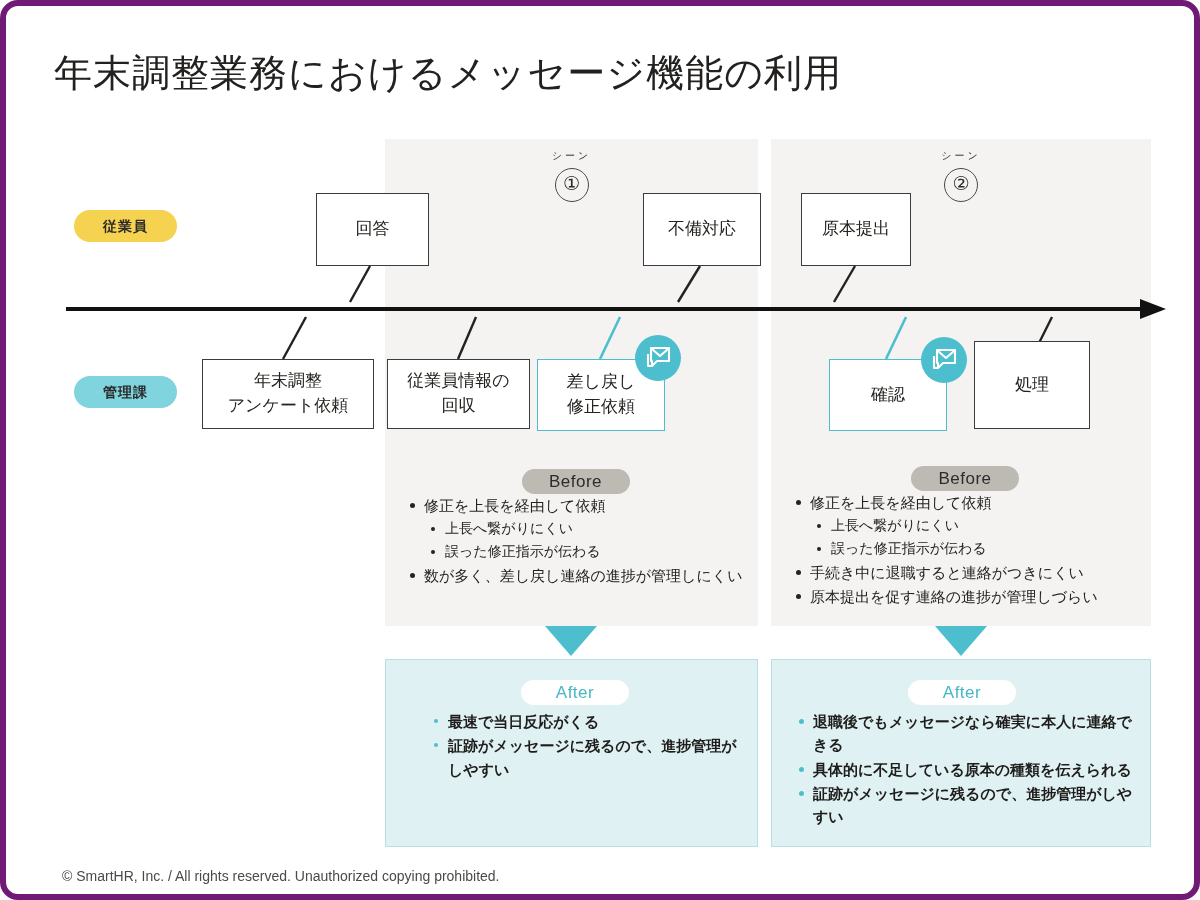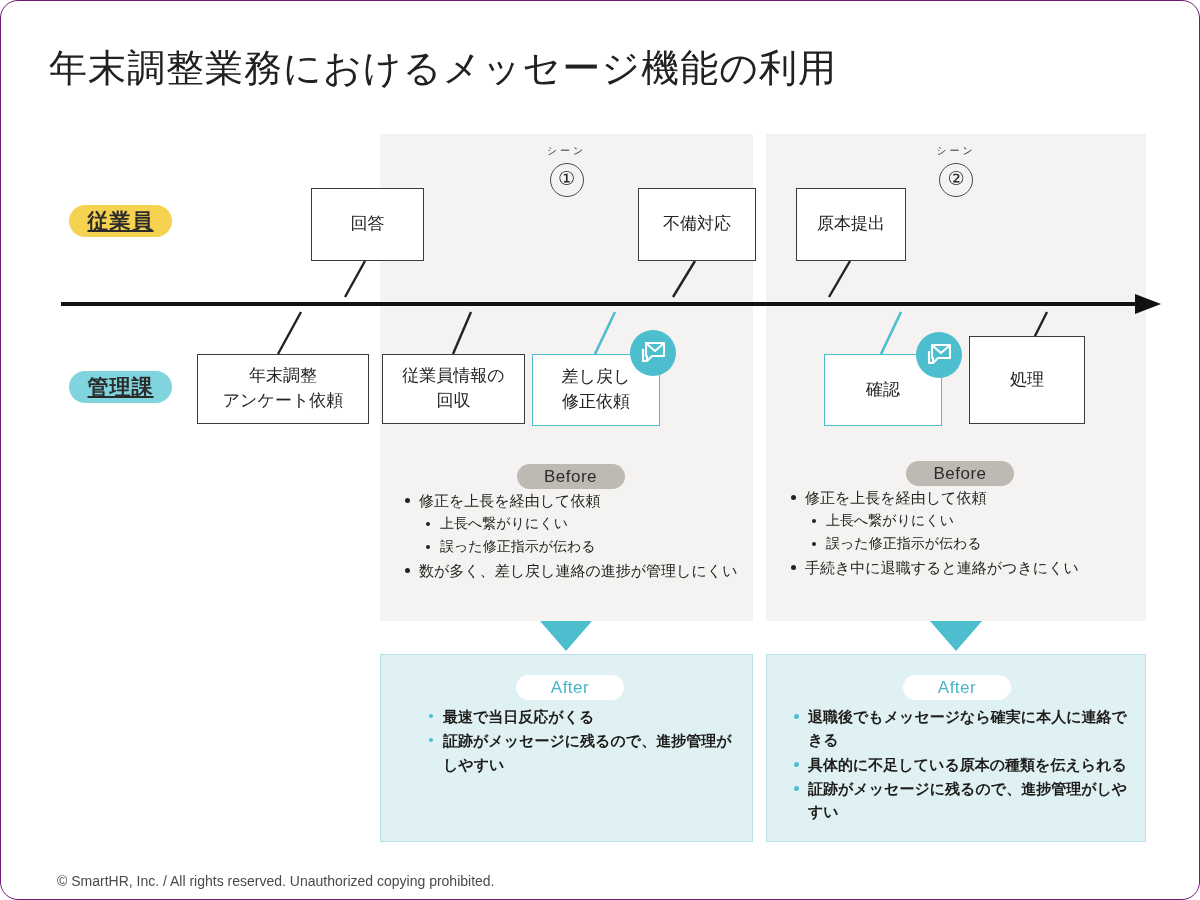--- a/index.html
+++ b/index.html
@@ -11,21 +11,21 @@
   body {
     font-family: "Liberation Sans", "DejaVu Sans", sans-serif;
     color: #2b2b2b;
   }
   #slide {
     position: relative;
     width: 1200px;
     height: 900px;
     box-sizing: border-box;
     background: #ffffff;
-    border: 1px solid #701a75;
+    border: 6px solid #701a75;
     border-radius: 18px;
     overflow: hidden;
   }
 
   
   .slide-title {
     position: absolute;
     left: 48px;
     top: 42px;
     font-size: 38px;
@@ -72,25 +72,24 @@
 
   
   .lane-pill {
     position: absolute;
     left: 68px;
     width: 103px;
     height: 32px;
     line-height: 32px;
     text-align: center;
     border-radius: 17px;
-    font-size: 21px;
+    font-size: 14px;
     font-weight: bold;
     color: #2b2b2b;
     letter-spacing: 1px;
-    text-decoration: underline;
   }
   #lane-employee { top: 204px; background: #f5d24f; }
   #lane-admin    { top: 370px; background: #7fd4dd; }
 
   
   .pbox {
     position: absolute;
     background: #ffffff;
     border: 1.6px solid #3b3b3b;
     box-sizing: border-box;
@@ -249,20 +248,21 @@
       <span class="scene-kicker">シーン</span>
       <span class="scene-num">②</span>
     </div>
     <div class="before-body" style="top:327px;">
       <span class="before-label">Before</span>
       <ul class="bullet-list" id="before-list-2">
           <li>修正を上長を経由して依頼</li>
           <li class="sub">上長へ繋がりにくい</li>
           <li class="sub">誤った修正指示が伝わる</li>
           <li>手続き中に退職すると連絡がつきにくい</li>
+          <li>原本提出を促す連絡の進捗が管理しづらい</li>
         </ul>
     </div>
   </div>
 
   <div class="lane-pill" id="lane-employee">従業員</div>
   <div class="lane-pill" id="lane-admin">管理課</div>
 
   <svg id="connectors" viewBox="0 0 1200 900">
 
     <g>

